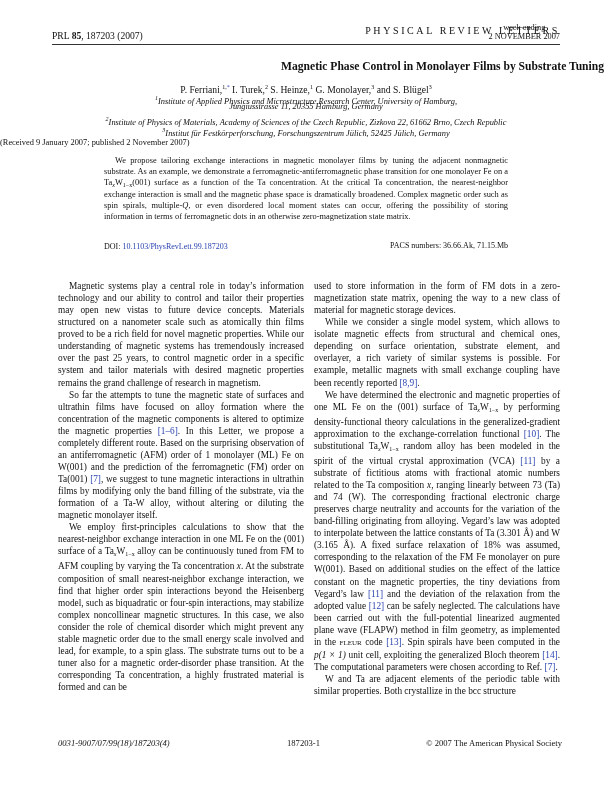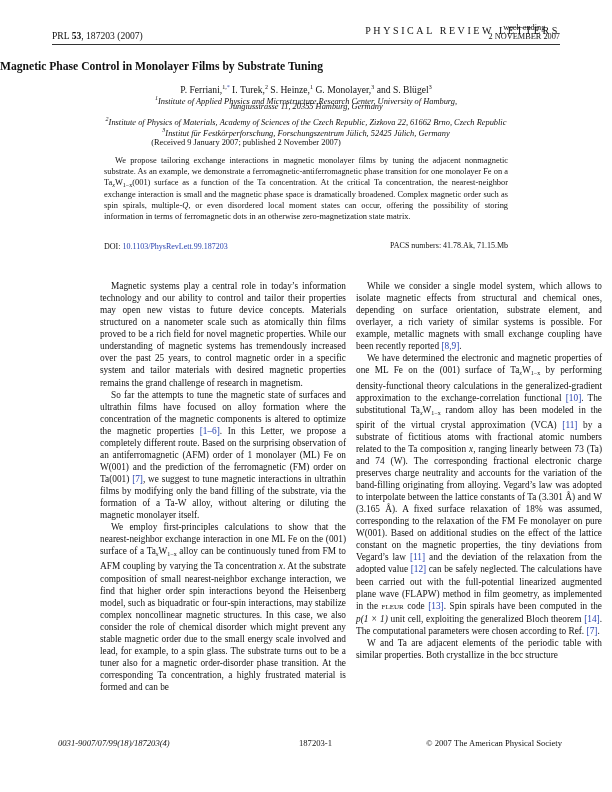--- a/index.html
+++ b/index.html
@@ -6,51 +6,51 @@
   body { width: 612px; height: 792px; position: relative; overflow: hidden;
          font-family: "Liberation Serif", "DejaVu Serif", serif; color: #111; }
   .header { position: absolute; left: 52px; top: 22px; width: 508px; height: 22px;
             border-bottom: 1px solid #333; }
   .hdr-left { position: absolute; left: 0; bottom: 3px; font-size: 9.6px; }
   .hdr-left b { font-weight: bold; }
   .hdr-center { position: absolute; left: 8px; right: 0; top: 3px; text-align: right;
                 font-size: 10px; letter-spacing: 2.6px; }
   .hdr-right { position: absolute; right: 0; bottom: 3px; text-align: center;
                font-size: 8.3px; line-height: 9px; }
-  .title { position: absolute; left: 0; width: 604px; top: 60px; text-align: left;
+  .title { position: absolute; left: 0; width: 604px; top: 60px; text-align: right;
            font-size: 11.6px; font-weight: bold; }
   .authors { position: absolute; left: 0; width: 612px; top: 84px; text-align: center;
              font-size: 9.6px; }
   sup { font-size: 6px; vertical-align: 4px; line-height: 0; }
   .star { color: #3b4fb8; }
   .aff { position: absolute; left: 0; width: 612px; text-align: center; font-size: 8.4px;
          font-style: italic; line-height: 10.6px; }
-  .recv { position: absolute; left: 0; width: 492px; top: 136px; text-align: center; font-size: 8.4px; font-family: Liberation Serif, serif; }
+  .recv { position: absolute; left: 0; width: 492px; top: 136px; font-size: 8.4px; font-family: Liberation Serif, serif; }
   .abstract { position: absolute; left: 104px; width: 404px; top: 156px; font-size: 8.4px;
               line-height: 10.8px; text-align: justify; text-indent: 11px; }
   .doi { position: absolute; left: 104px; top: 242px; font-size: 8px; }
   .link { color: #2a43b0; }
   .pacs { position: absolute; right: 104px; top: 241px; font-size: 8px; }
   .col { position: absolute; top: 280px; width: 246px; font-size: 9.3px; line-height: 12.07px;
-         text-align: justify; margin-left: 42px; }
+         text-align: justify; }
   .col.left { left: 58px; }
   .col.right { left: 314px; }
   .col p { margin: 0; text-indent: 11px; }
   .col p.cont { text-indent: 0; }
   .footer { position: absolute; left: 58px; width: 504px; top: 738px; font-size: 8.6px; }
   .ft-left { position: absolute; left: 0; font-style: italic; }
-  .ft-center { position: absolute; left: 229px; margin-left: 12px; }
+  .ft-center { position: absolute; left: 229px; }
   .ft-right { position: absolute; right: 0; }
   .sub { font-size: 6px; vertical-align: -2px; }
 </style>
 </head>
 <body>
 
 <div class="header">
-  <div class="hdr-left"><span>PRL</span> <b>53</b>, <span>187203 (2007)</span></div>
+  <div class="hdr-left"><span>PRL</span> <b>85</b>, <span>187203 (2007)</span></div>
   <div class="hdr-center">PHYSICAL REVIEW LETTERS</div>
   <div class="hdr-right">
       <div>week ending</div>
       <div>2 NOVEMBER 2007</div>
     </div>
 </div>
 
 <div class="title">Magnetic Phase Control in Monolayer Films by Substrate Tuning</div>
 
 <div class="authors">
@@ -63,29 +63,30 @@
 
 <div class="aff" style="top:97px"><sup>1</sup><span>Institute of Applied Physics and Microstructure Research Center, University of Hamburg,</span></div>
 <div class="aff" style="top:102px">Jungiusstrasse 11, 20355 Hamburg, Germany</div>
 <div class="aff" style="top:118.2px"><sup>2</sup><span>Institute of Physics of Materials, Academy of Sciences of the Czech Republic, Zizkova 22, 61662 Brno, Czech Republic</span></div>
 <div class="aff" style="top:128.8px"><sup>3</sup><span>Institut für Festkörperforschung, Forschungszentrum Jülich, 52425 Jülich, Germany</span></div>
 <div class="recv" style="top:138px">(Received 9 January 2007; published 2 November 2007)</div>
 
 <div class="abstract"><span>We propose tailoring exchange interactions in magnetic monolayer films by tuning the adjacent nonmagnetic substrate. As an example, we demonstrate a ferromagnetic-antiferromagnetic phase transition for one monolayer Fe on a Ta</span><i class="sub">x</i><span>W</span><span class="sub">1−x</span><span>(001) surface as a function of the Ta concentration. At the critical Ta concentration, the nearest-neighbor exchange interaction is small and the magnetic phase space is dramatically broadened. Complex magnetic order such as spin spirals, multiple-</span><i>Q</i><span>, or even disordered local moment states can occur, offering the possibility of storing information in terms of ferromagnetic dots in an otherwise zero-magnetization state matrix.</span></div>
 
 <div class="doi"><span>DOI:</span> <a class="link">10.1103/PhysRevLett.99.187203</a></div>
-<div class="pacs">PACS numbers: 41.78.Ak, 71.15.Mb</div>
+<div class="pacs">PACS numbers: 36.66.Ak, 71.15.Mb</div>
 
 <div class="col left">
   <p>Magnetic systems play a central role in today’s information technology and our ability to control and tailor their properties may open new vistas to future device concepts. Materials structured on a nanometer scale such as atomically thin films proved to be a rich field for novel magnetic properties. While our understanding of magnetic systems has tremendously increased over the past 25 years, to control magnetic order in a specific system and tailor materials with desired magnetic properties remains the grand challenge of research in magnetism.</p>
   <p><span>So far the attempts to tune the magnetic state of surfaces and ultrathin films have focused on alloy formation where the concentration of the magnetic components is altered to optimize the magnetic properties </span><a class="link">[1–6]</a><span>. In this Letter, we propose a completely different route. Based on the surprising observation of an antiferromagnetic (AFM) order of 1 monolayer (ML) Fe on W(001) and the prediction of the ferromagnetic (FM) order on Ta(001) </span><a class="link">[7]</a><span>, we suggest to tune magnetic interactions in ultrathin films by modifying only the band filling of the substrate, via the formation of a Ta-W alloy, without altering or diluting the magnetic monolayer itself.</span></p>
   <p><span>We employ first-principles calculations to show that the nearest-neighbor exchange interaction in one ML Fe on the (001) surface of a Ta</span><i class="sub">x</i><span>W</span><span class="sub">1−x</span><span> alloy can be continuously tuned from FM to AFM coupling by varying the Ta concentration </span><i>x</i><span>. At the substrate composition of small nearest-neighbor exchange interaction, we find that higher order spin interactions beyond the Heisenberg model, such as biquadratic or four-spin interactions, may stabilize complex noncollinear magnetic structures. In this case, we also consider the role of chemical disorder which might prevent any stable magnetic order due to the small energy scale involved and lead, for example, to a spin glass. The substrate turns out to be a tuner also for a magnetic order-disorder phase transition. At the corresponding Ta concentration, a highly frustrated material is formed and can be</span></p>
 </div>
 
 <div class="col right">
+  <p class="cont">used to store information in the form of FM dots in a zero-magnetization state matrix, opening the way to a new class of material for magnetic storage devices.</p>
   <p><span>While we consider a single model system, which allows to isolate magnetic effects from structural and chemical ones, depending on surface orientation, substrate element, and overlayer, a rich variety of similar systems is possible. For example, metallic magnets with small exchange coupling have been recently reported </span><a class="link">[8,9]</a><span>.</span></p>
   <p><span>We have determined the electronic and magnetic properties of one ML Fe on the (001) surface of Ta</span><i class="sub">x</i><span>W</span><span class="sub">1−x</span><span> by performing density-functional theory calculations in the generalized-gradient approximation to the exchange-correlation functional </span><a class="link">[10]</a><span>. The substitutional Ta</span><i class="sub">x</i><span>W</span><span class="sub">1−x</span><span> random alloy has been modeled in the spirit of the virtual crystal approximation (VCA) </span><a class="link">[11]</a><span> by a substrate of fictitious atoms with fractional atomic numbers related to the Ta composition </span><i>x</i><span>, ranging linearly between 73 (Ta) and 74 (W). The corresponding fractional electronic charge preserves charge neutrality and accounts for the variation of the band-filling originating from alloying. Vegard’s law was adopted to interpolate between the lattice constants of Ta (3.301 Å) and W (3.165 Å). A fixed surface relaxation of 18% was assumed, corresponding to the relaxation of the FM Fe monolayer on pure W(001). Based on additional studies on the effect of the lattice constant on the magnetic properties, the tiny deviations from Vegard’s law </span><a class="link">[11]</a><span> and the deviation of the relaxation from the adopted value </span><a class="link">[12]</a><span> can be safely neglected. The calculations have been carried out with the full-potential linearized augmented plane wave (FLAPW) method in film geometry, as implemented in the </span><span style="font-size:7px">FLEUR</span><span> code </span><a class="link">[13]</a><span>. Spin spirals have been computed in the </span><i>p(1 × 1)</i><span> unit cell, exploiting the generalized Bloch theorem </span><a class="link">[14]</a><span>. The computational parameters were chosen according to Ref. </span><a class="link">[7]</a><span>.</span></p>
   <p>W and Ta are adjacent elements of the periodic table with similar properties. Both crystallize in the bcc structure</p>
 </div>
 
 <div class="footer">
   <span class="ft-left">0031-9007/07/99(18)/187203(4)</span>
   <span class="ft-center">187203-1</span>
   <span class="ft-right">© 2007 The American Physical Society</span>
 </div>

